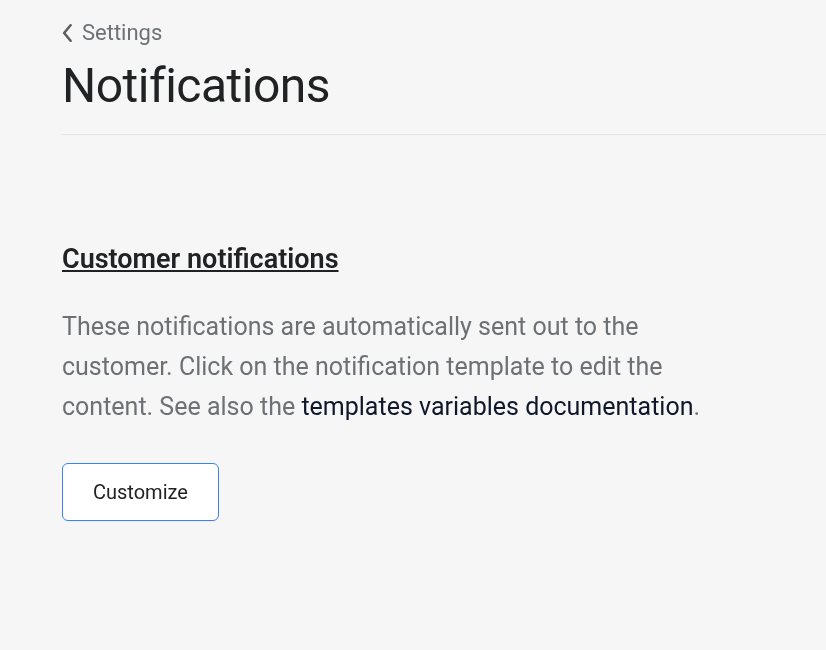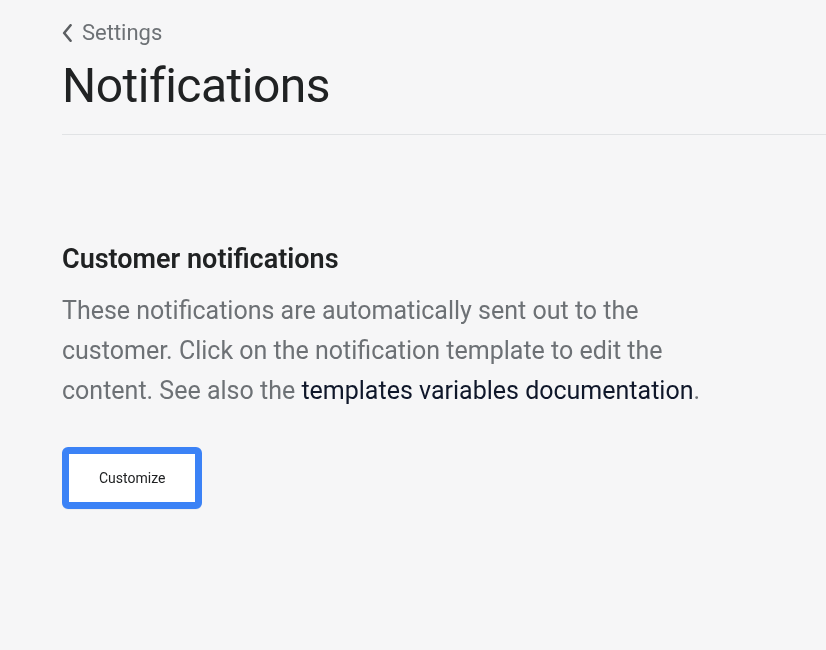--- a/index.html
+++ b/index.html
@@ -51,39 +51,40 @@
       margin-left: 0;
     }
     .section {
       padding-top: 108px;
       max-width: 640px;
     }
     .section-heading {
       font-size: 27px;
       font-weight: 600;
       color: #202223;
-      margin-bottom: 16px;
+      margin-bottom: 32px;
+      text-decoration: underline;
     }
     .section-description {
       font-size: 25px;
       line-height: 1.6;
       color: #6d7175;
       margin-bottom: 36px;
     }
     .link {
       color: #0f172a;
       text-decoration: none;
       cursor: pointer;
     }
     .customize-button {
       background: #ffffff;
-      border: 7px solid #3b82f6;
+      border: 1px solid #3b82f6;
       border-radius: 6px;
       padding: 16px 30px;
-      font-size: 14px;
+      font-size: 20px;
       color: #202223;
       cursor: pointer;
       font-family: inherit;
       box-shadow: 0 1px 0 rgba(0,0,0,0.03);
     }
   </style>
 </head>
 <body>
 
 <div class="page-container">

